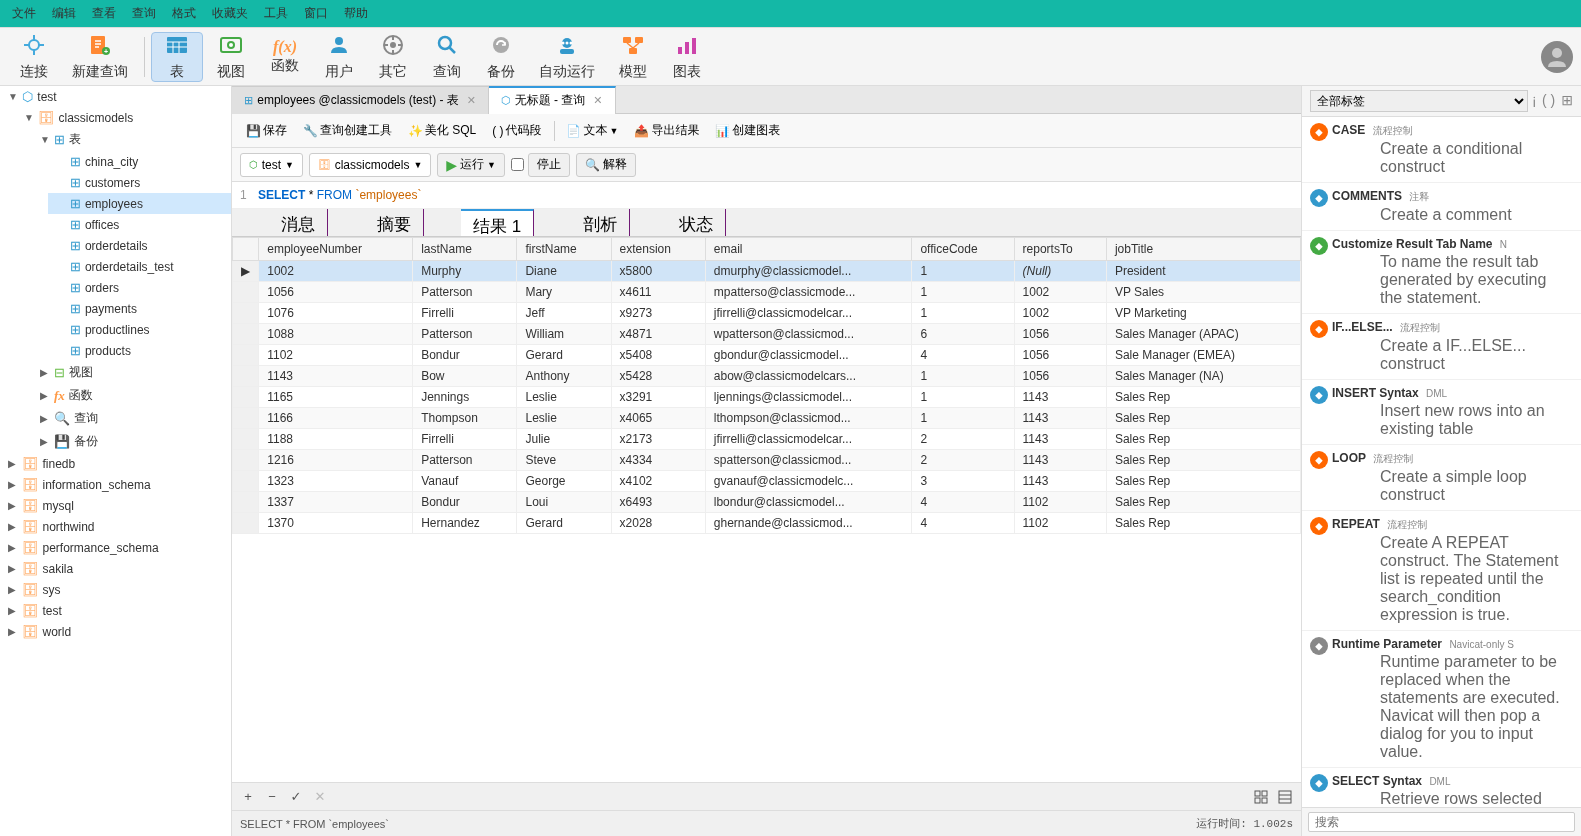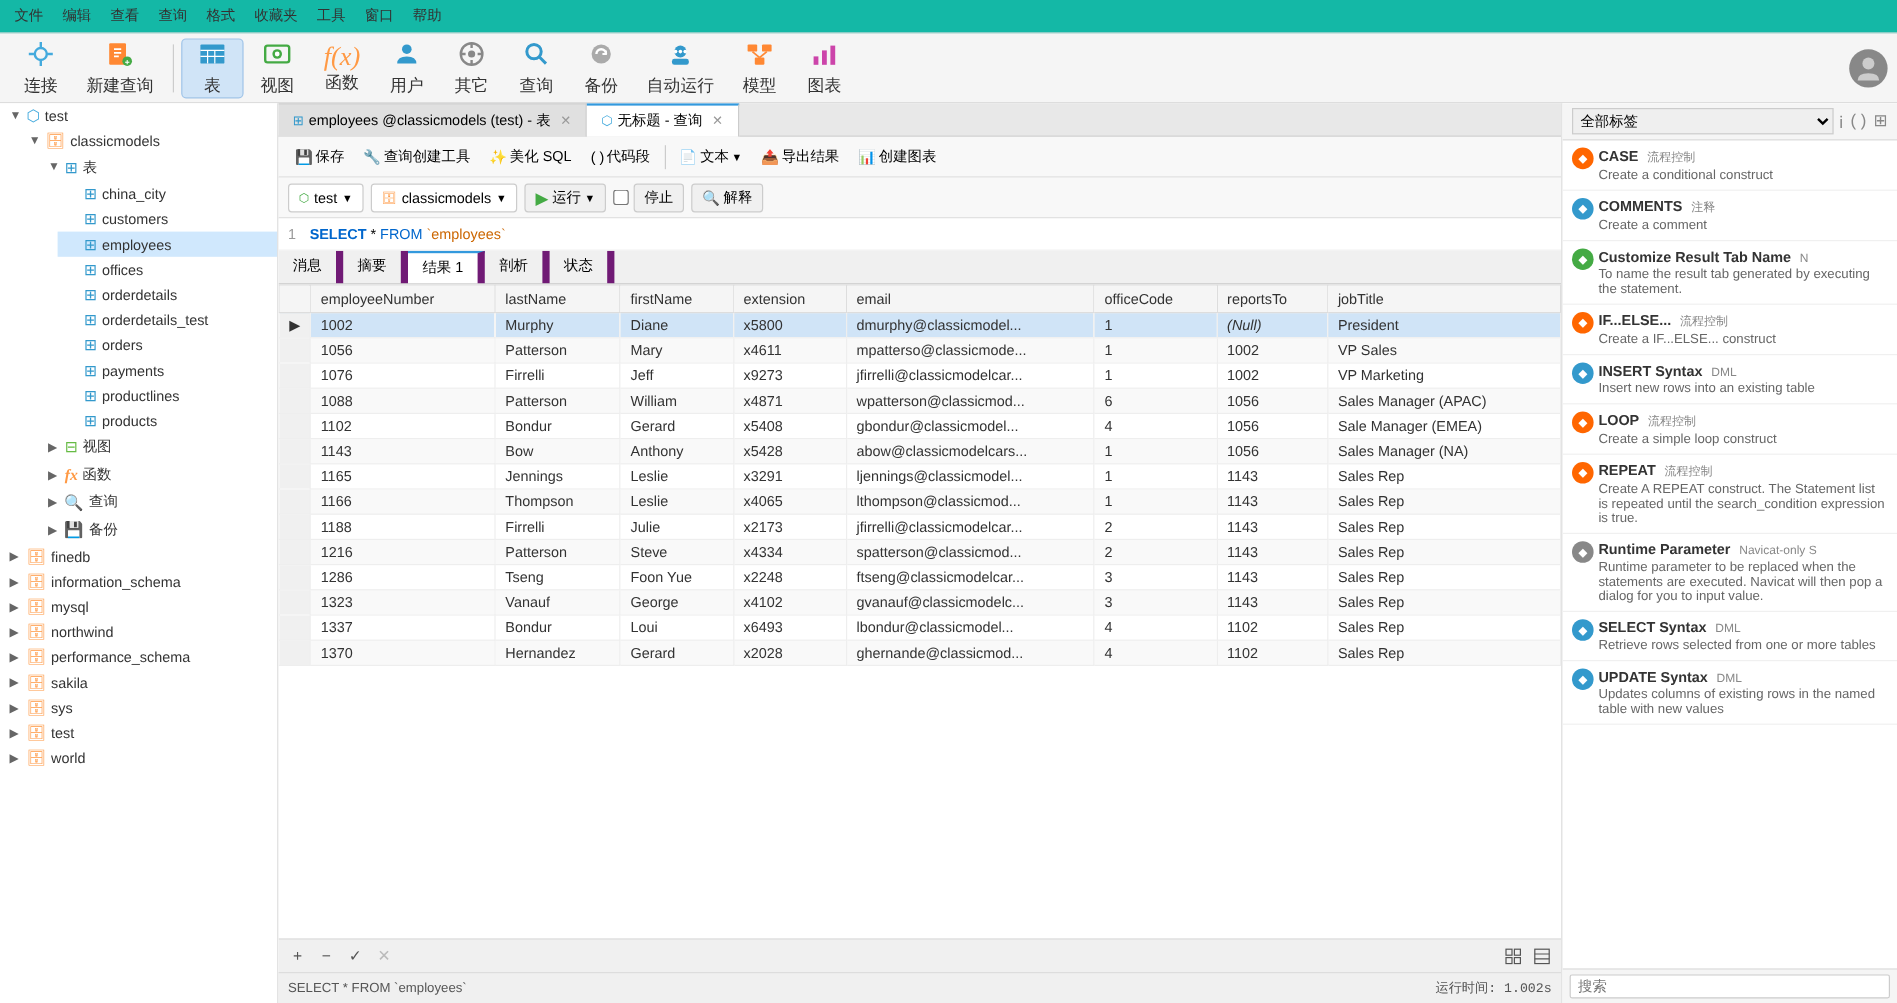--- a/index.html
+++ b/index.html
@@ -59,21 +59,21 @@
     .line-num { color: #999; margin-right: 8px; }
     .kw-select { color: #0066cc; font-weight: bold; }
     .kw-from { color: #0066cc; }
     .tbl-name { color: #cc6600; }
     
     
     .result-area { flex: 1; display: flex; flex-direction: column; overflow: hidden; background: #fff; }
     
     
     .result-tabs { display: flex; background: #f0f0f0; border-bottom: 1px solid #ccc; height: 28px; }
-    .result-tab { padding: 4px 12px; cursor: pointer; font-size: 12px; border-right: 6px solid #701a75; }
+    .result-tab { padding: 4px 12px; cursor: pointer; font-size: 17px; border-right: 1px solid #701a75; margin-left: 37px; }
     .result-tab.active { background: #fff; border-bottom: none; border-top: 2px solid #3399dd; }
     
     
     .data-table-wrapper { flex: 1; overflow: auto; }
     .data-table { border-collapse: collapse; width: 100%; font-size: 12px; }
     .data-table th { background: #f5f5f5; border: 1px solid #ddd; padding: 4px 8px; text-align: left; position: sticky; top: 0; z-index: 1; white-space: nowrap; font-weight: normal; color: #333; }
     .data-table td { border: 1px solid #eee; padding: 3px 8px; white-space: nowrap; color: #333; max-width: 150px; overflow: hidden; text-overflow: ellipsis; }
     .data-table tr:nth-child(even) { background: #f9f9f9; }
     .data-table tr.selected { background: #d0e4f7; }
     .row-indicator { width: 12px; background: #f0f0f0; border: 1px solid #ddd; text-align: center; }
@@ -90,21 +90,21 @@
     
     
     .right-panel { width: 280px; background: #fff; border-left: 1px solid #ddd; display: flex; flex-direction: column; overflow: hidden; flex-shrink: 0; }
     .right-panel-header { display: flex; align-items: center; padding: 4px 8px; background: #f5f5f5; border-bottom: 1px solid #ddd; gap: 4px; }
     .right-panel-header select { flex: 1; font-size: 12px; border: 1px solid #ccc; padding: 2px; }
     .right-panel-icons { display: flex; gap: 6px; }
     .snippet-list { overflow-y: auto; flex: 1; }
     .snippet-item { padding: 6px 8px; border-bottom: 1px solid #f0f0f0; cursor: pointer; }
     .snippet-name { font-weight: bold; color: #333; font-size: 12px; }
     .snippet-tag { color: #888; font-size: 10px; margin-left: 4px; }
-    .snippet-desc { color: #666; font-size: 11px; margin-top: 2px; }
+    .snippet-desc { color: #666; font-size: 16px; margin-top: 2px; margin-left: 48px; }
     .snippet-icon { width: 18px; height: 18px; border-radius: 50%; display: inline-flex; align-items: center; justify-content: center; font-size: 10px; font-weight: bold; margin-right: 4px; vertical-align: middle; }
     .snippet-row { display: flex; align-items: flex-start; }
     
     
     .right-search { display: flex; align-items: flex-start; padding: 4px 6px; border-top: 1px solid #ddd; background: #f5f5f5; }
     .right-search input { flex: 1; border: 1px solid #ccc; padding: 2px 6px; font-size: 12px; border-radius: 2px; }
     
     .sql-query-area { padding: 6px 8px; background: #fff; border-bottom: 1px solid #eee; }
     
     
@@ -170,21 +170,21 @@
     <span class="tool-icon">
       <svg width="24" height="24" viewBox="0 0 24 24">
           <rect x="2" y="5" width="20" height="14" rx="2" fill="none" stroke="#44aa44" stroke-width="2"></rect>
           <ellipse cx="12" cy="12" rx="4" ry="4" fill="#44aa44"></ellipse>
           <circle cx="12" cy="12" r="2" fill="white"></circle>
         </svg>
     </span>
     <span class="tool-label">视图</span>
   </div>
   <div class="tool-btn">
-    <span class="tool-icon" style="font-size:22px; color:#ff9944; font-family:serif; font-style:italic; font-weight:normal;">f(x)</span>
+    <span class="tool-icon" style="font-size:16px; color:#ff9944; font-family:serif; font-style:italic; font-weight:bold;">f(x)</span>
     <span class="tool-label">函数</span>
   </div>
   <div class="tool-btn">
     <span class="tool-icon">
       <svg width="24" height="24" viewBox="0 0 24 24">
           <circle cx="12" cy="8" r="4" fill="#3399cc"></circle>
           <path d="M4 20 Q4 14 12 14 Q20 14 20 20" fill="#3399cc"></path>
         </svg>
     </span>
     <span class="tool-label">用户</span>
@@ -627,31 +627,20 @@
                 <td>Patterson</td>
                 <td>Steve</td>
                 <td>x4334</td>
                 <td>spatterson@classicmod...</td>
                 <td>2</td>
                 <td>1143</td>
                 <td>Sales Rep</td>
               </tr>
               <tr>
                 <td class="row-indicator"></td>
-                <td>1286</td>
-                <td>Tseng</td>
-                <td>Foon Yue</td>
-                <td>x2248</td>
-                <td>ftseng@classicmodelcar...</td>
-                <td>3</td>
-                <td>1143</td>
-                <td>Sales Rep</td>
-              </tr>
-              <tr>
-                <td class="row-indicator"></td>
                 <td>1323</td>
                 <td>Vanauf</td>
                 <td>George</td>
                 <td>x4102</td>
                 <td>gvanauf@classicmodelc...</td>
                 <td>3</td>
                 <td>1143</td>
                 <td>Sales Rep</td>
               </tr>
               <tr>

